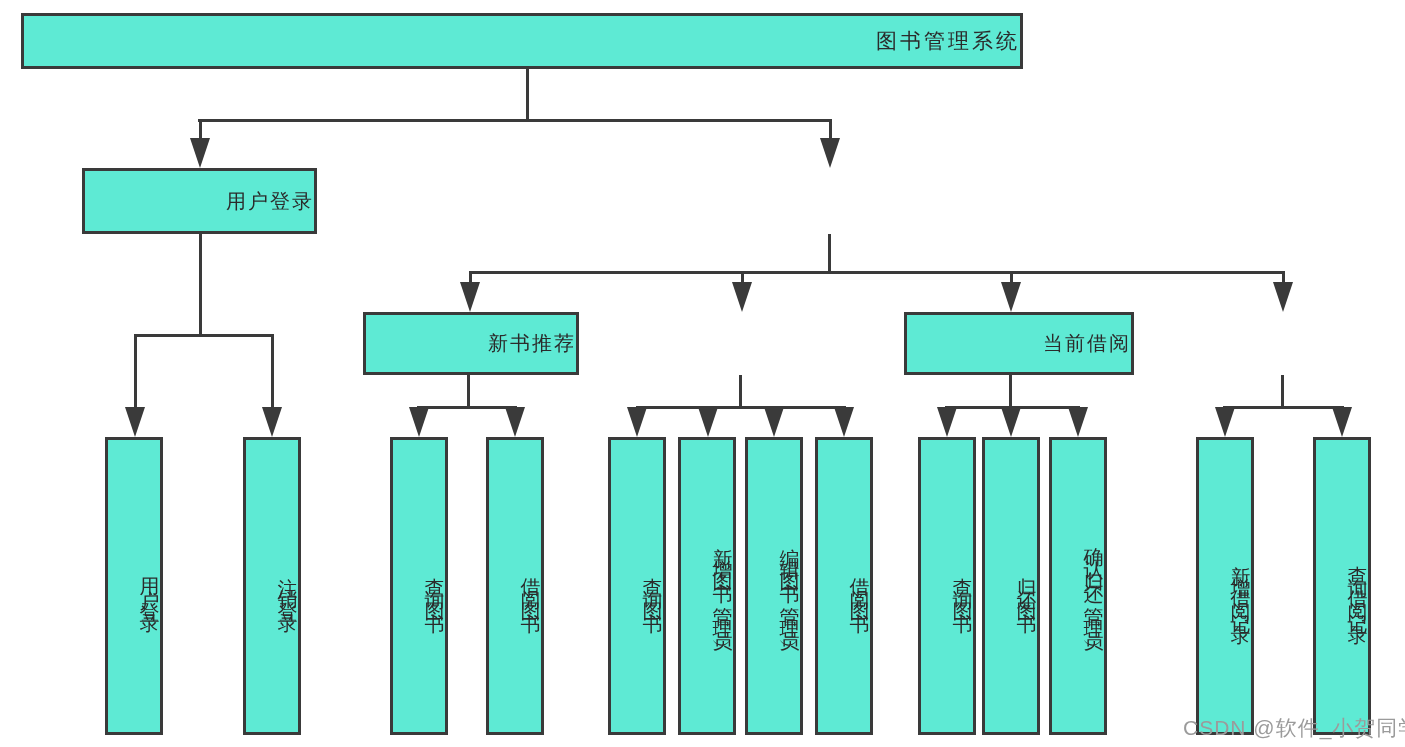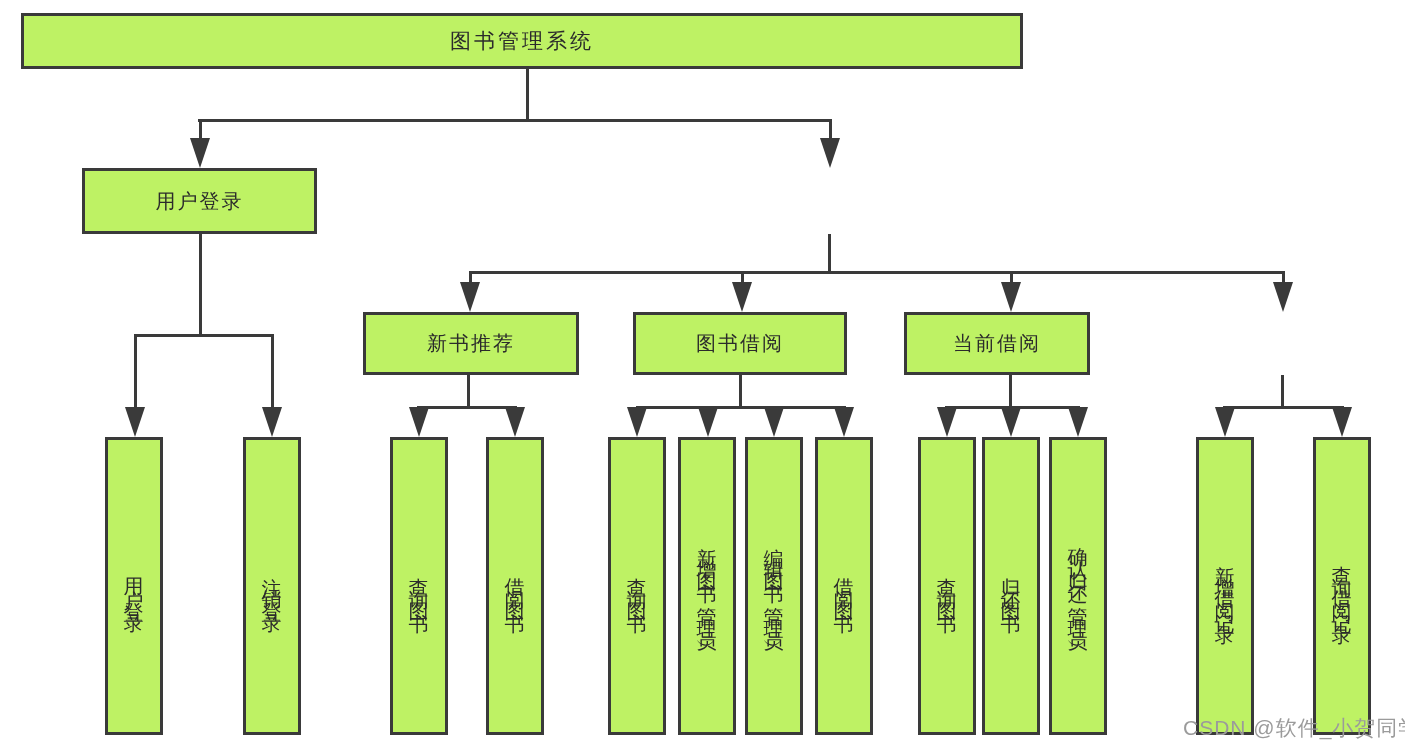--- a/index.html
+++ b/index.html
@@ -2,23 +2,23 @@
 <html><head>
 <meta charset="utf-8">
 <style>
   html,body{margin:0;padding:0;background:#fff;}
   #canvas{
     position:relative;width:1405px;height:747px;background:#ffffff;overflow:hidden;
     font-family:"Liberation Sans","DejaVu Sans",sans-serif;
     --line:#3a3a3a;--text:#2b2b2b;--wm:#9b9b9b;
   }
   .node{
-    position:absolute;box-sizing:border-box;background:#bef264;
+    position:absolute;box-sizing:border-box;background:#5eead4;
     border:3px solid var(--line);
-    display:flex;align-items:center;justify-content:center;
+    display:flex;align-items:center;justify-content:flex-end;
     color:var(--text);
   }
   .node.h span{font-size:20px;letter-spacing:2px;white-space:nowrap;}
   .node.root span{font-size:21px;letter-spacing:3px;}
   .node.v span{
     writing-mode:vertical-rl;text-orientation:mixed;
     font-size:20px;letter-spacing:12px;line-height:1;
   }
   .cline{position:absolute;background:var(--line);}
   .ahead{
@@ -40,24 +40,21 @@
     <span>图书管理系统</span>
   </div>
 
   <div class="node h" style="left:82px;top:168px;width:235px;height:66px">
     <span>用户登录</span>
   </div>
 
   <div class="node h" style="left:363px;top:312px;width:216px;height:63px">
     <span>新书推荐</span>
   </div>
-  <div class="node h" style="left:633px;top:312px;width:214px;height:63px">
-    <span>图书借阅</span>
-  </div>
-  <div class="node h" style="left:904px;top:312px;width:186px;height:63px">
+  <div class="node h" style="left:904px;top:312px;width:230px;height:63px">
     <span>当前借阅</span>
   </div>
 
   <div class="node v" style="left:105px;top:437px;width:58px;height:298px">
     <span>用户登录</span>
   </div>
   <div class="node v" style="left:243px;top:437px;width:58px;height:298px">
     <span>注销登录</span>
   </div>
   <div class="node v" style="left:390px;top:437px;width:58px;height:298px">

